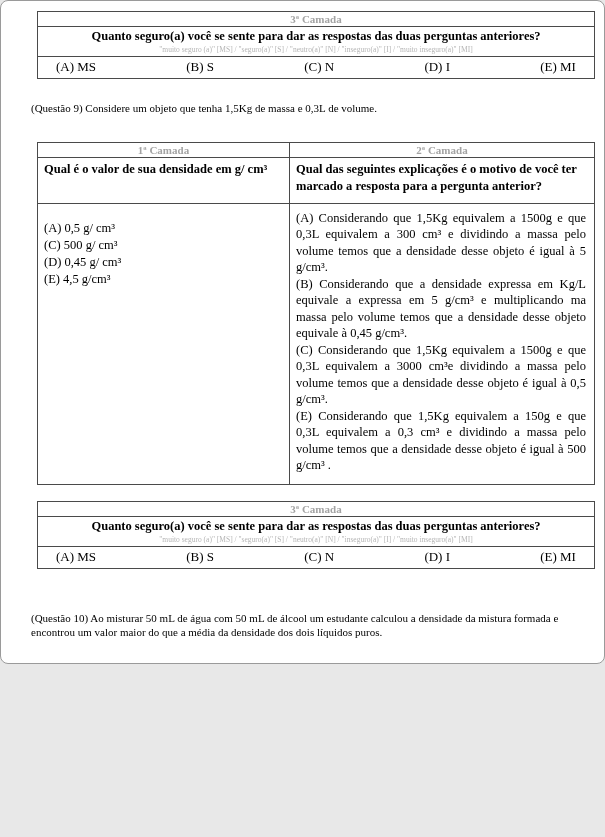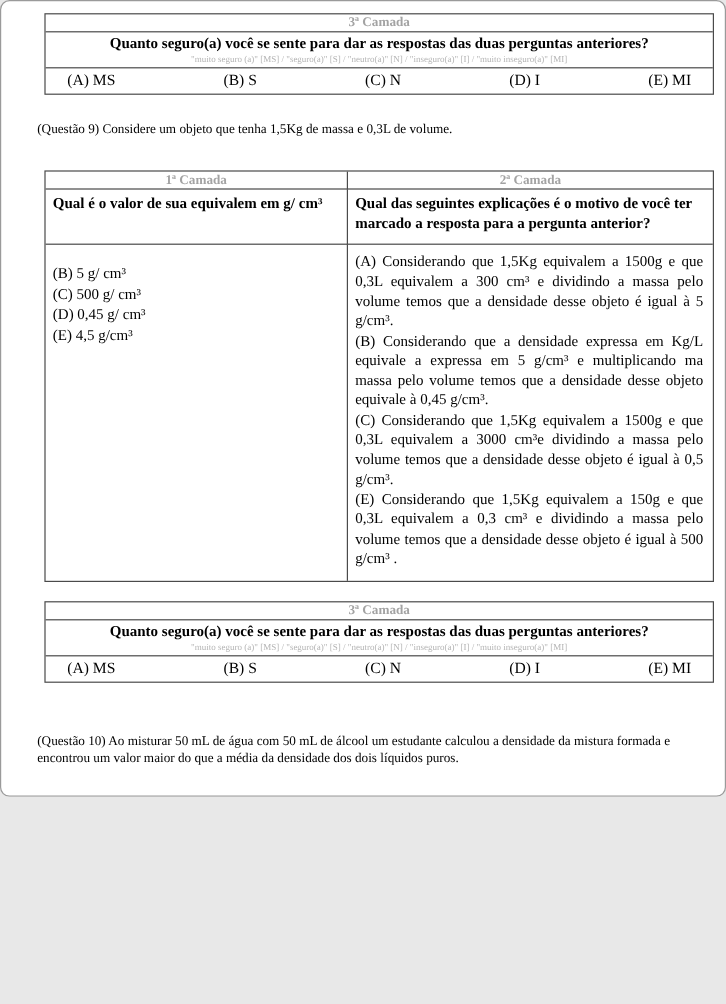--- a/index.html
+++ b/index.html
@@ -100,25 +100,25 @@
       <span>(E) MI</span>
     </div>
   </div>
 
   <p class="para">(Questão 9) Considere um objeto que tenha 1,5Kg de massa e 0,3L de volume.</p>
 
   <div class="main-table">
     <div class="mt-cell mt-head mt-c1">1ª Camada</div>
     <div class="mt-cell mt-head">2ª Camada</div>
 
-    <div class="mt-question mt-c1">Qual é o valor de sua equivalem em g/ cm³</div>
+    <div class="mt-question mt-c1">Qual é o valor de sua densidade em g/ cm³</div>
     <div class="mt-question">Qual das seguintes explicações é o motivo de você ter marcado a resposta para a pergunta anterior?</div>
 
     <div class="mt-body mt-c1">
-      <div class="opt-line">(B) 5 g/ cm³</div>
+      <div class="opt-line">(A) 0,5 g/ cm³</div>
       <div class="opt-line">(C) 500 g/ cm³</div>
       <div class="opt-line">(D) 0,45 g/ cm³</div>
       <div class="opt-line">(E) 4,5 g/cm³</div>
     </div>
     <div class="mt-body mt-c2">
       <p>(A) Considerando que 1,5Kg equivalem a 1500g e que 0,3L equivalem a 300 cm³ e dividindo a massa pelo volume temos que a densidade desse objeto é igual à 5 g/cm³.</p>
       <p>(B) Considerando que a densidade expressa em Kg/L equivale a expressa em 5 g/cm³ e multiplicando ma massa pelo volume temos que a densidade desse objeto equivale à 0,45 g/cm³.</p>
       <p>(C) Considerando que 1,5Kg equivalem a 1500g e que 0,3L equivalem a 3000 cm³e dividindo a massa pelo volume temos que a densidade desse objeto é igual à 0,5 g/cm³.</p>
       <p>(E) Considerando que 1,5Kg equivalem a 150g e que 0,3L equivalem a 0,3 cm³ e dividindo a massa pelo volume temos que a densidade desse objeto é igual à 500 g/cm³ .</p>
     </div>

